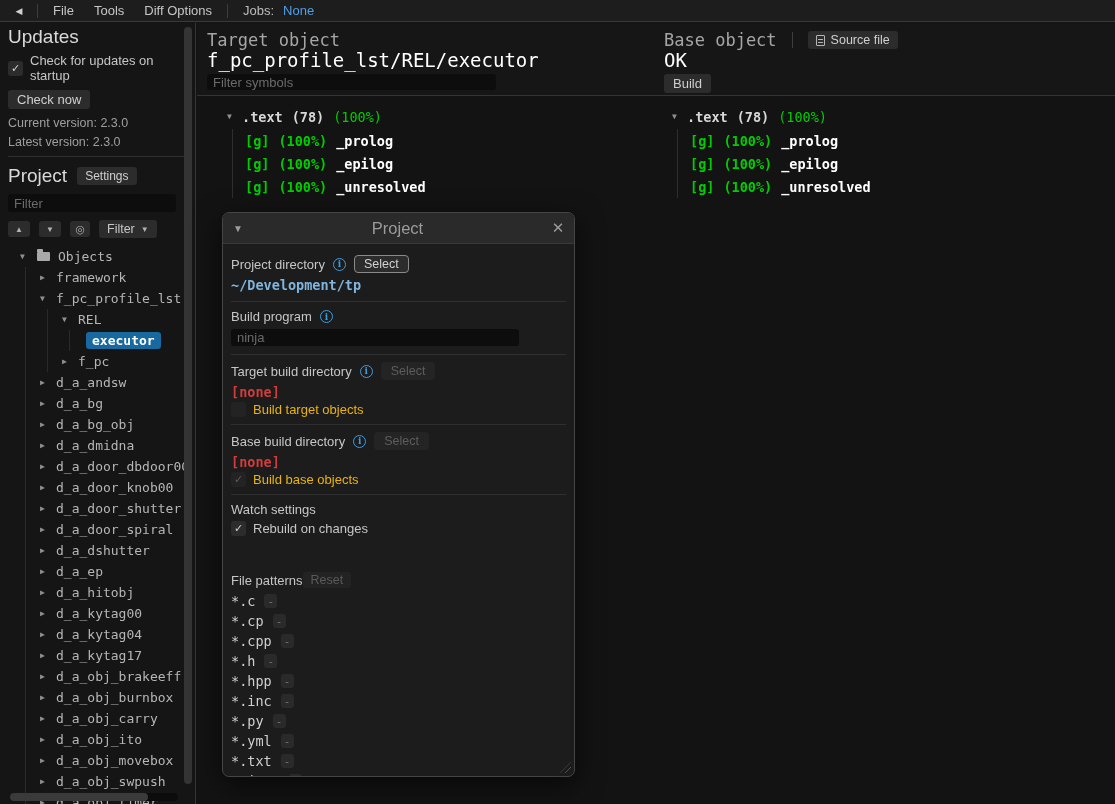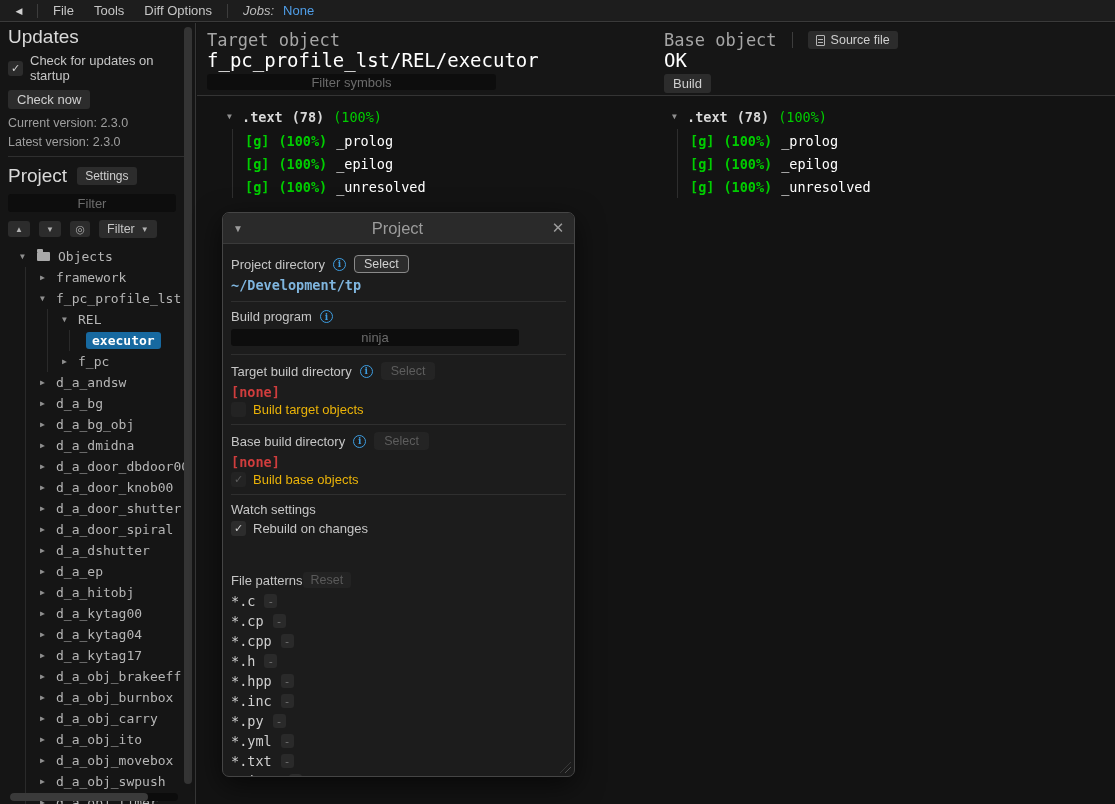--- a/index.html
+++ b/index.html
@@ -4,38 +4,38 @@
 <style>
   * { margin:0; padding:0; box-sizing:border-box; }
   html,body { width:1115px; height:804px; overflow:hidden; }
   body { background:#131313; font-family:"Liberation Sans",sans-serif; color:#c8c8c8; position:relative; font-size:13px; }
 
   
   .menubar { position:absolute; top:0; left:0; right:0; height:22px; background:#1d1d1d; border-bottom:1px solid #3a3a3a; display:flex; align-items:center; color:#c6c6c6; z-index:3; }
   .mb-back { width:26px; text-align:center; font-size:9px; color:#d0d0d0; margin-left:6px; }
   .mb-sep { width:1px; height:14px; background:#3d3d3d; margin:0 5px; }
   .mb-item { padding:0 10px; }
-  .jobs-label { margin-left:10px; color:#bdbdbd;font-style:italic; }
+  .jobs-label { margin-left:10px; color:#bdbdbd; }
   .jobs-value { margin-left:9px; color:#4f9ee8; }
 
   
   .sidebar { position:absolute; top:23px; left:0; width:196px; bottom:0; background:#151515; border-right:1px solid #363636; overflow:hidden; }
   .sb-inner { padding:3px 8px 0 8px; }
   .sb-title { font-size:19px; color:#d9d9d9; }
   .cb-row { display:flex; align-items:center; gap:7px; color:#c6c6c6; margin:5px 0 7px 0; }
   .cb { width:15px; height:15px; background:#2c2c2c; border-radius:3px; display:flex; align-items:center; justify-content:center; font-size:11px; color:#d2d2d2; flex:none; }
   .cb.empty { color:transparent; }
   .cb.dimbox { background:#232323; color:#5d5d5d; }
   .btn { display:inline-block; background:#2c2c2c; border-radius:3px; padding:2px 9px; font-size:13px; color:#cfcfcf; }
   .btn.disabled { background:#232323; color:#5a5a5a; }
   .version { font-size:12.5px; color:#9f9f9f; margin:3px 0 5px 0; }
   .sb-sep { height:1px; background:#2f2f2f; margin:7px 0 8px 0; }
   .proj-head { display:flex; align-items:center; gap:10px; margin-bottom:7px; }
   .settings-btn { font-size:12px; padding:2px 8px; }
-  .text-input { background:#0d0d0d; border:none; border-radius:3px; color:#c8c8c8; font-size:13px; padding:0 6px; font-family:"Liberation Sans",sans-serif; outline:none;text-align:center; }
+  .text-input { background:#0d0d0d; border:none; border-radius:3px; color:#c8c8c8; font-size:13px; padding:0 6px; font-family:"Liberation Sans",sans-serif; outline:none; }
   .text-input::placeholder { color:#6b6b6b; }
   .sb-filter { width:168px; height:18px; }
   .sb-toolbar { display:flex; align-items:center; gap:9px; margin:8px 0 8px 0; }
   .icon-btn { background:#2c2c2c; border-radius:3px; width:22px; height:16px; display:flex; align-items:center; justify-content:center; font-size:8px; color:#b2b2b2; }
   .icon-btn.round { font-size:11px; width:20px; }
   .filter-dd { background:#2c2c2c; border-radius:3px; height:18px; padding:0 8px; display:flex; gap:6px; align-items:center; font-size:12.5px; color:#c6c6c6; }
   .filter-dd .caret { font-size:8px; color:#b0b0b0; }
 
   
   .tree { font-family:"DejaVu Sans Mono",monospace; font-size:13px; color:#b6b6b6; margin-top:2px; }
@@ -72,21 +72,21 @@
   .sympane { position:absolute; top:82px; }
   .sympane.left { left:30px; }
   .sympane.right { left:475px; }
   .symhdr { display:flex; align-items:center; height:23px; font-family:"DejaVu Sans Mono",monospace; font-size:13.5px; }
   .symhdr .arr { width:15px; font-size:8px; color:#8f8f8f; }
   .sname, .scount { color:#d8d8d8; font-weight:700; margin-right:9px; }
   .green { color:#00cd00; }
   .symkids { border-left:1px solid #2e2e2e; margin-left:5px; padding-left:12px; margin-top:1px; }
   .symrow { height:23px; display:flex; align-items:center; font-family:"DejaVu Sans Mono",monospace; font-size:13.5px; }
   .symrow .tok { font-weight:700; margin-right:9px; }
-  .symname { color:#fff; font-weight:400; }
+  .symname { color:#fff; font-weight:700; }
 
   
   .dialog { position:absolute; left:222px; top:212px; width:353px; height:565px; background:#1c1c1c; border:1px solid #454545; border-radius:7px; box-shadow:0 8px 28px rgba(0,0,0,.6); z-index:5; overflow:hidden; }
   .dlg-header { height:31px; background:#2a2a2a; display:flex; align-items:center; border-bottom:1px solid #3a3a3a; }
   .dlg-collapse { width:30px; text-align:center; font-size:10px; color:#9c9c9c; }
   .dlg-title { flex:1; text-align:center; font-size:16.5px; color:#9c9c9c; }
   .dlg-close { width:32px; text-align:center; font-size:15px; color:#9c9c9c; }
   .dlg-body { padding:4px 8px 0 8px; color:#c6c6c6; }
   .dlg-sec { border-bottom:1px solid #2f2f2f; padding:5px 0 7px 0; }
   .dlg-sec.last { border-bottom:none; }

